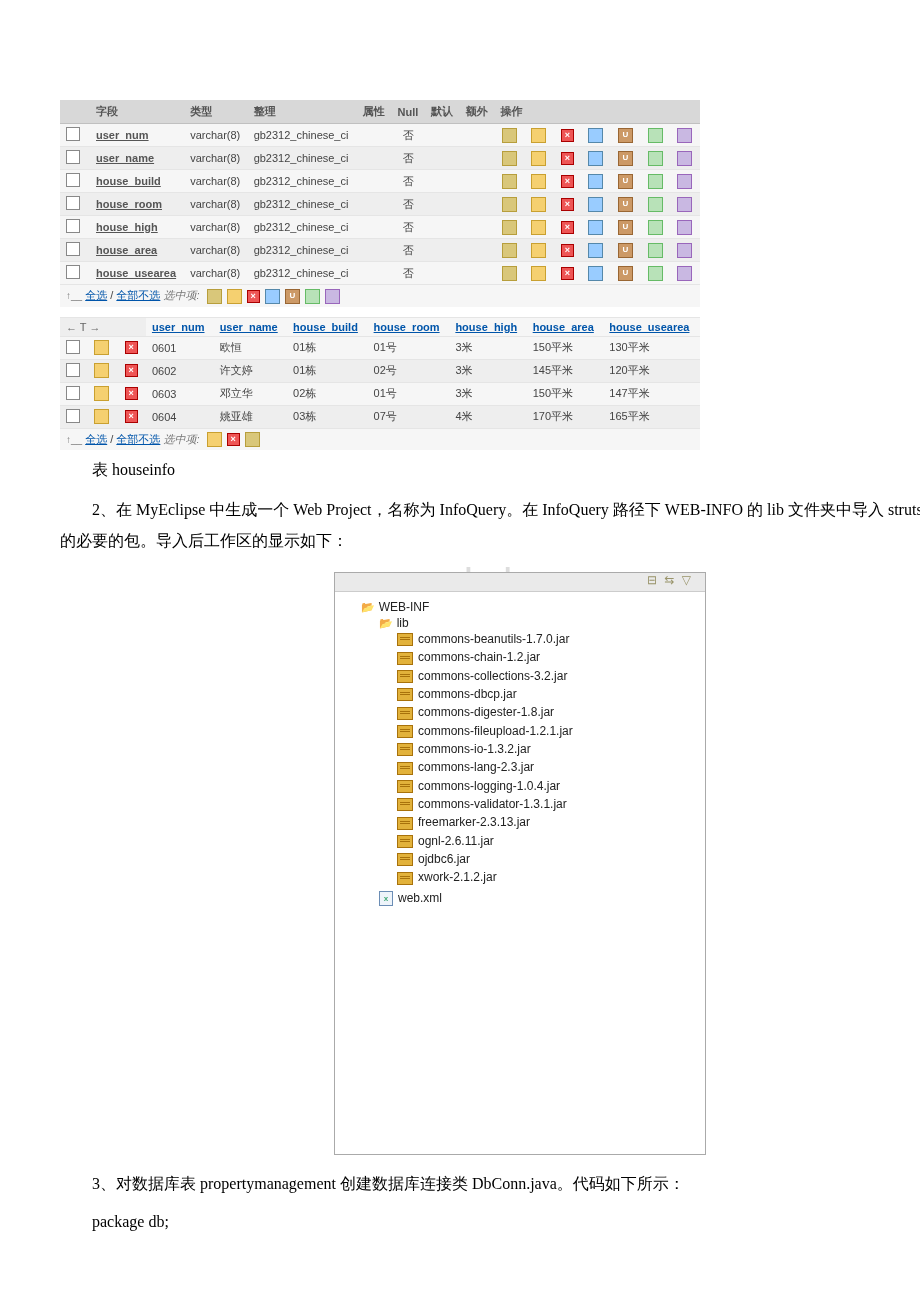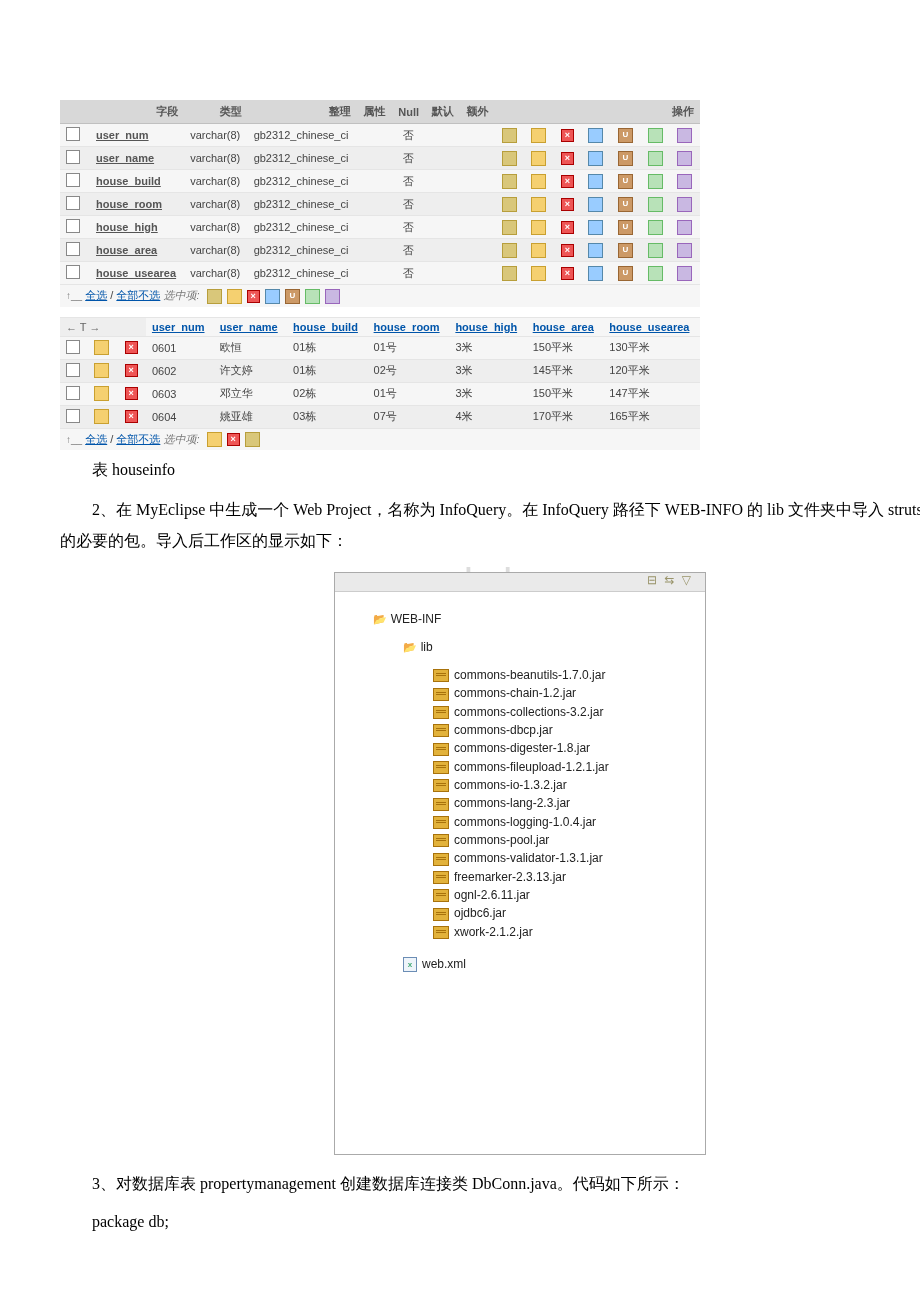--- a/index.html
+++ b/index.html
@@ -1,18 +1,18 @@
 <!DOCTYPE html>
 <html><head>
 <meta charset="utf-8">
 <style>
   body{margin:0;font-family:Arial,"Microsoft YaHei",sans-serif;font-size:12px;background:#fff;color:#000}
   .page{width:920px;margin:0 auto;padding:100px 60px 40px}
   .tbl{border-collapse:collapse;width:640px;margin:0 0 10px 0;background:#f0f0f0}
-  .tbl th{background:#d8d8d8;color:#555;font-weight:bold;font-size:11px;padding:4px 6px;text-align:right;border-bottom:1px solid #c0c0c0}
+  .tbl th{background:#d8d8d8;color:#555;font-weight:bold;font-size:11px;padding:4px 6px;text-align:left;border-bottom:1px solid #c0c0c0}
   .tbl td{padding:3px 6px;font-size:11px;color:#444;border-top:1px solid #e5e5e5}
   .tbl tr:nth-child(odd) td{background:#f6f6f6}
   .tbl tr:nth-child(even) td{background:#eee}
   .field a{color:#555;text-decoration:underline;font-weight:bold}
   .lnk{color:#0055aa;}
   .chk{width:12px;height:12px;border:1px solid #888;display:inline-block;background:#fff}
   .sel-row{padding:4px 8px;font-size:11px;color:#444;border-top:1px solid #ccc}
   .sel-row .it{font-style:italic;color:#777}
   .para{font-family:"SimSun","Songti SC",serif;font-size:16px;line-height:1.9;text-indent:2em;margin:14px 0}
   .caption{font-family:"SimSun","Songti SC",serif;font-size:16px;text-indent:2em;margin:10px 0}
@@ -23,21 +23,21 @@
   .ico-key{background:#9cf;border:1px solid #58a}
   .ico-u{background:#c96;border:1px solid #963;color:#fff;font-size:8px;text-align:center;line-height:11px;font-weight:bold}
   .ico-idx{background:#b8e2b8;border:1px solid #6b6}
   .ico-ft{background:#c9b8e2;border:1px solid #96b}
   .watermark{position:relative;font-family:Arial,sans-serif;font-size:42px;color:#ddd;font-weight:300;letter-spacing:2px;text-align:center;pointer-events:none;z-index:0;margin:-10px 0 -40px 0}
   
   .tree-wrap{width:370px;margin:4px auto 10px;border:1px solid #aaa;background:#fff;position:relative;z-index:2}
   .tree-top{height:18px;background:#eaeaea;border-bottom:1px solid #ccc;text-align:right;padding-right:14px}
   .tree-top .glyph{color:#99946a;font-size:12px;margin-left:4px}
   .tree{height:550px;overflow-y:scroll;padding:6px 8px 6px 8px}
-  .tree ul{list-style:none;margin:12px;padding:0 0 0 18px}
+  .tree ul{list-style:none;margin:0;padding:0 0 0 18px}
   .tree li{padding:2px 0;font-size:12px;color:#222;white-space:nowrap}
   .fold{color:#c9a030;margin-right:4px;font-size:11px}
   .jar{display:inline-block;width:14px;height:11px;background:#e2b23b;border:1px solid #a8720b;margin-right:5px;vertical-align:middle;position:relative}
   .jar::after{content:"";position:absolute;left:2px;right:2px;top:3px;height:1px;background:#a8720b;box-shadow:0 2px 0 #a8720b}
   .xml{display:inline-block;width:12px;height:13px;border:1px solid #6b8db5;background:#eef4fa;margin-right:5px;vertical-align:middle;color:#4a7;font-size:8px;line-height:13px;text-align:center;font-weight:bold}
   .t-arrow{font-size:10px;color:#777}
   .codeln{font-family:"SimSun",serif;font-size:16px;text-indent:2em;margin:10px 0}
   .data-header a{color:#0055aa;text-decoration:underline;font-weight:bold}
 </style>
 </head>
@@ -296,21 +296,20 @@
               <ul id="jar-list">
                   <li><span class="jar"></span>commons-beanutils-1.7.0.jar</li>
                   <li><span class="jar"></span>commons-chain-1.2.jar</li>
                   <li><span class="jar"></span>commons-collections-3.2.jar</li>
                   <li><span class="jar"></span>commons-dbcp.jar</li>
                   <li><span class="jar"></span>commons-digester-1.8.jar</li>
                   <li><span class="jar"></span>commons-fileupload-1.2.1.jar</li>
                   <li><span class="jar"></span>commons-io-1.3.2.jar</li>
                   <li><span class="jar"></span>commons-lang-2.3.jar</li>
                   <li><span class="jar"></span>commons-logging-1.0.4.jar</li>
-                  <li><span class="jar"></span>commons-pool.jar</li>
                   <li><span class="jar"></span>commons-validator-1.3.1.jar</li>
                   <li><span class="jar"></span>freemarker-2.3.13.jar</li>
                   <li><span class="jar"></span>ognl-2.6.11.jar</li>
                   <li><span class="jar"></span>ojdbc6.jar</li>
                   <li><span class="jar"></span>xwork-2.1.2.jar</li>
                 </ul>
             </li>
             <li><span class="xml">x</span><span>web.xml</span></li>
           </ul>
         </li>

